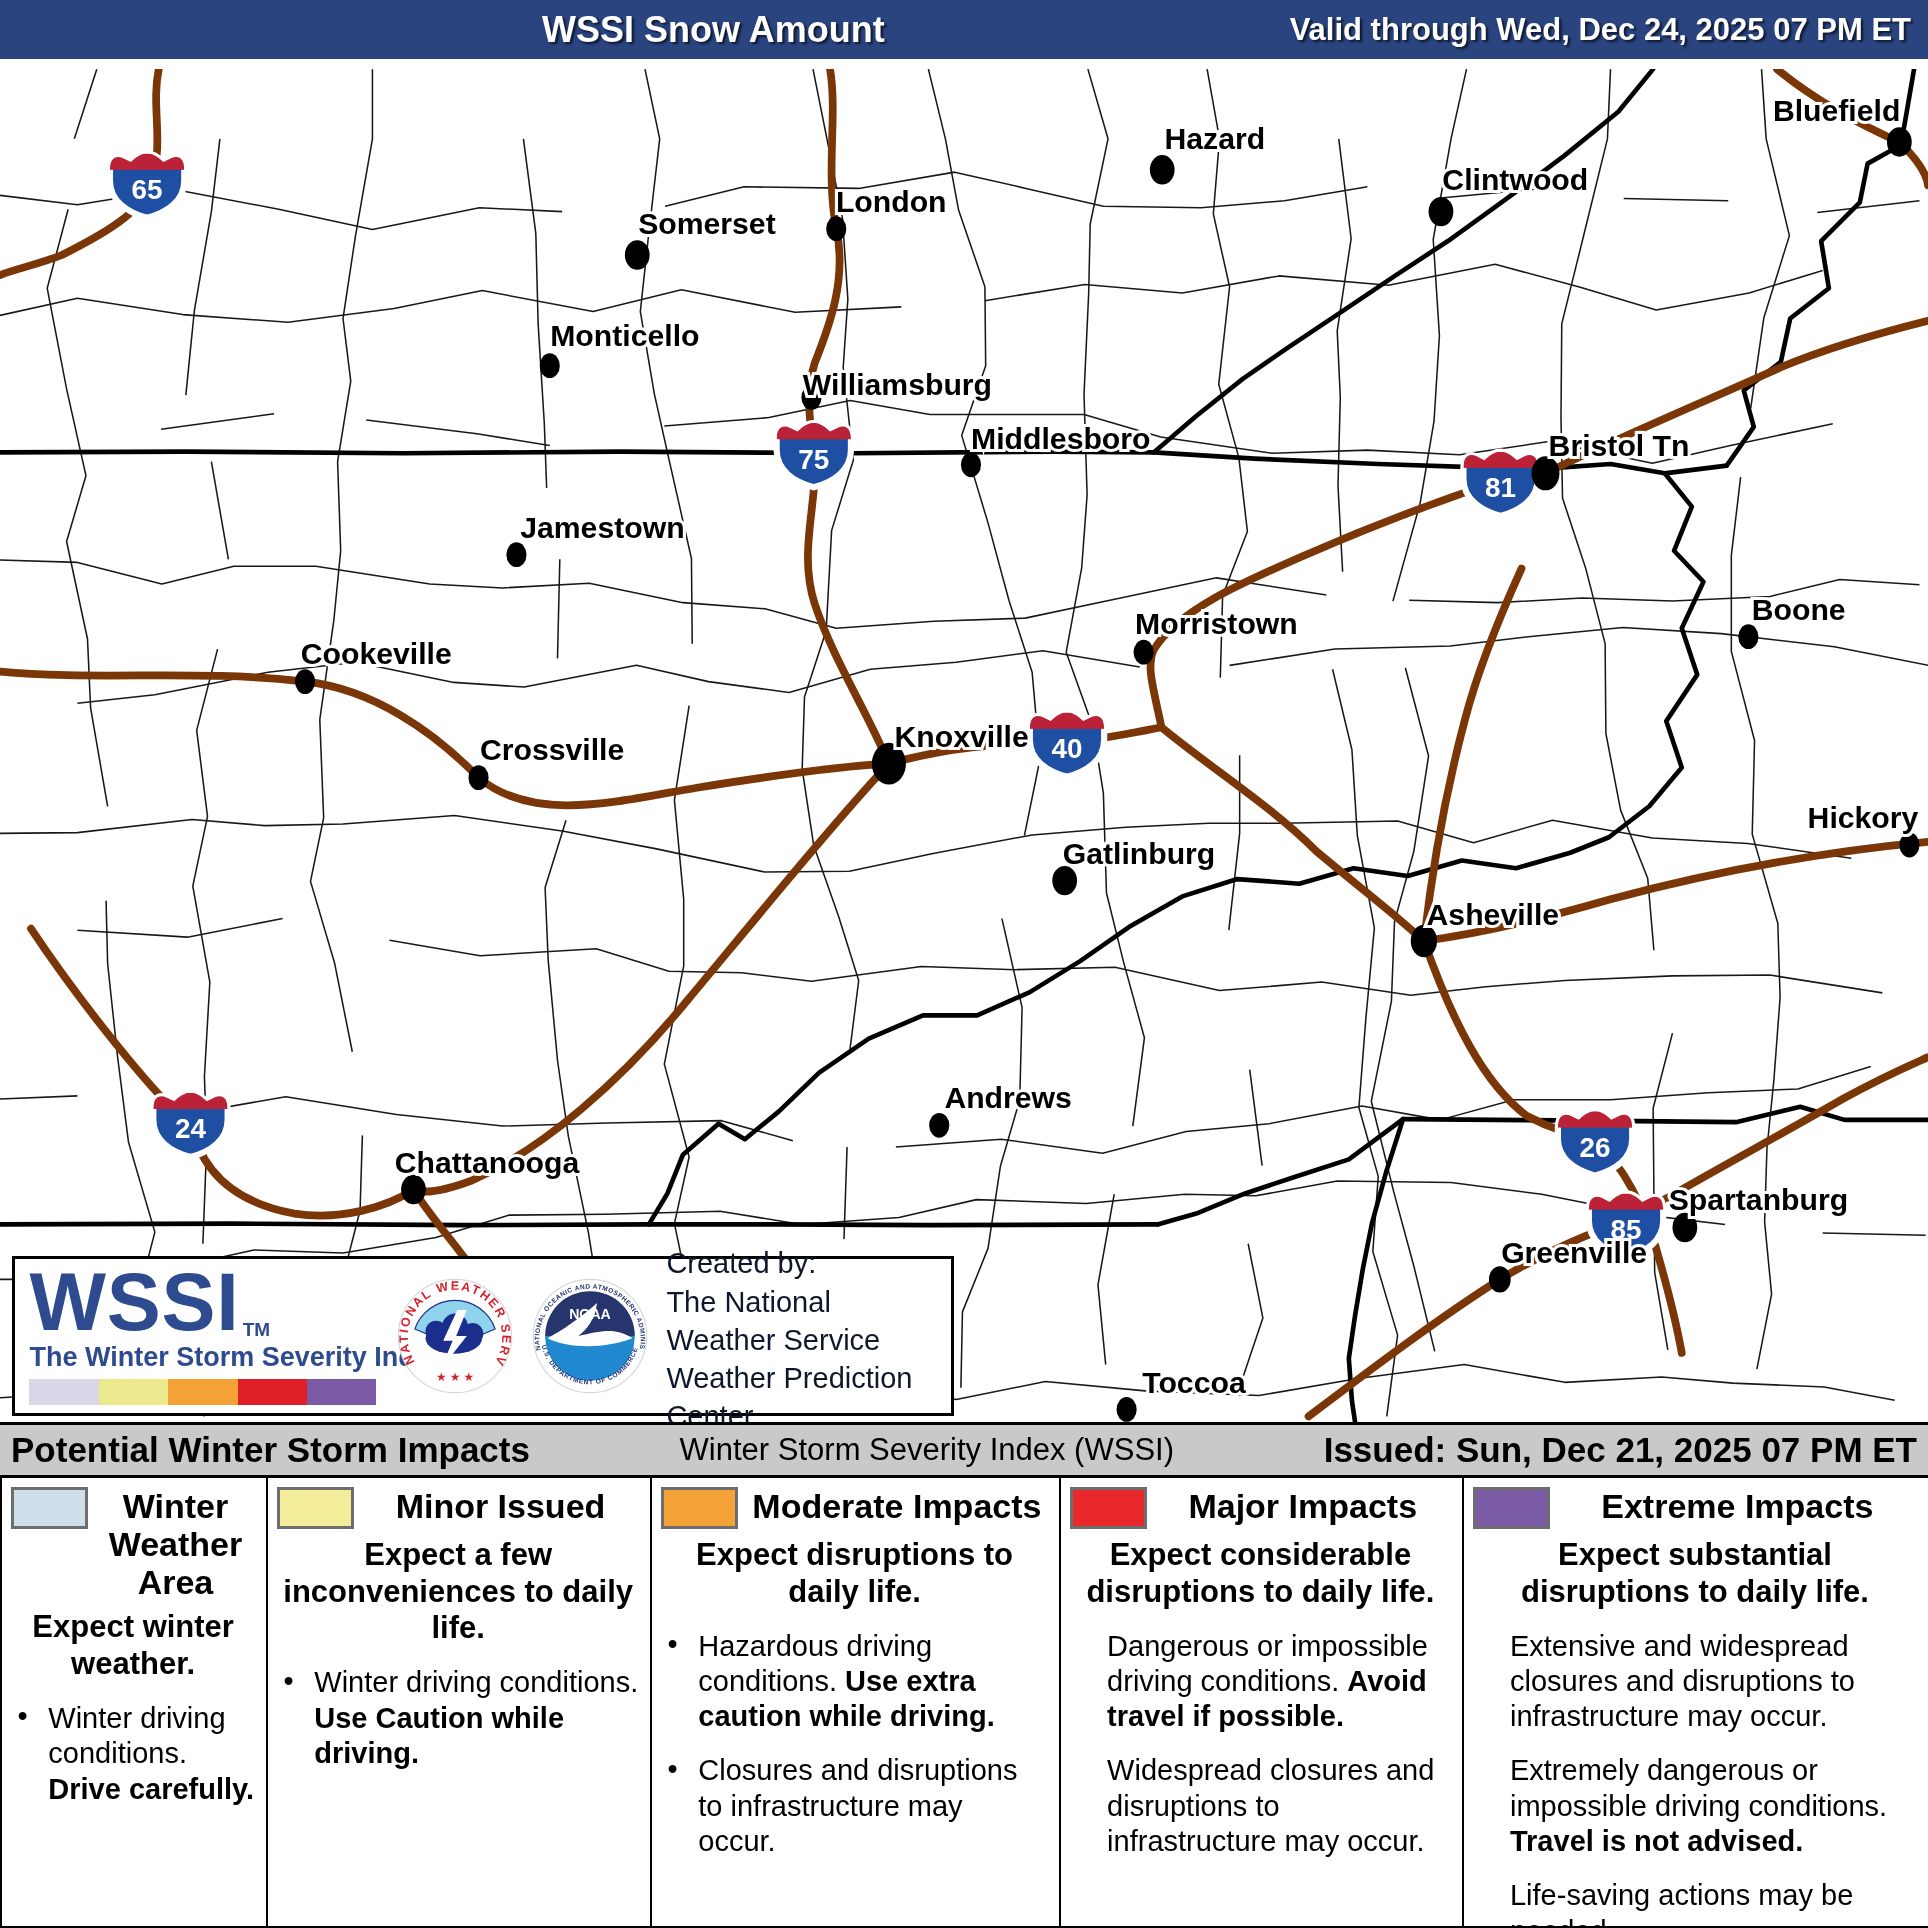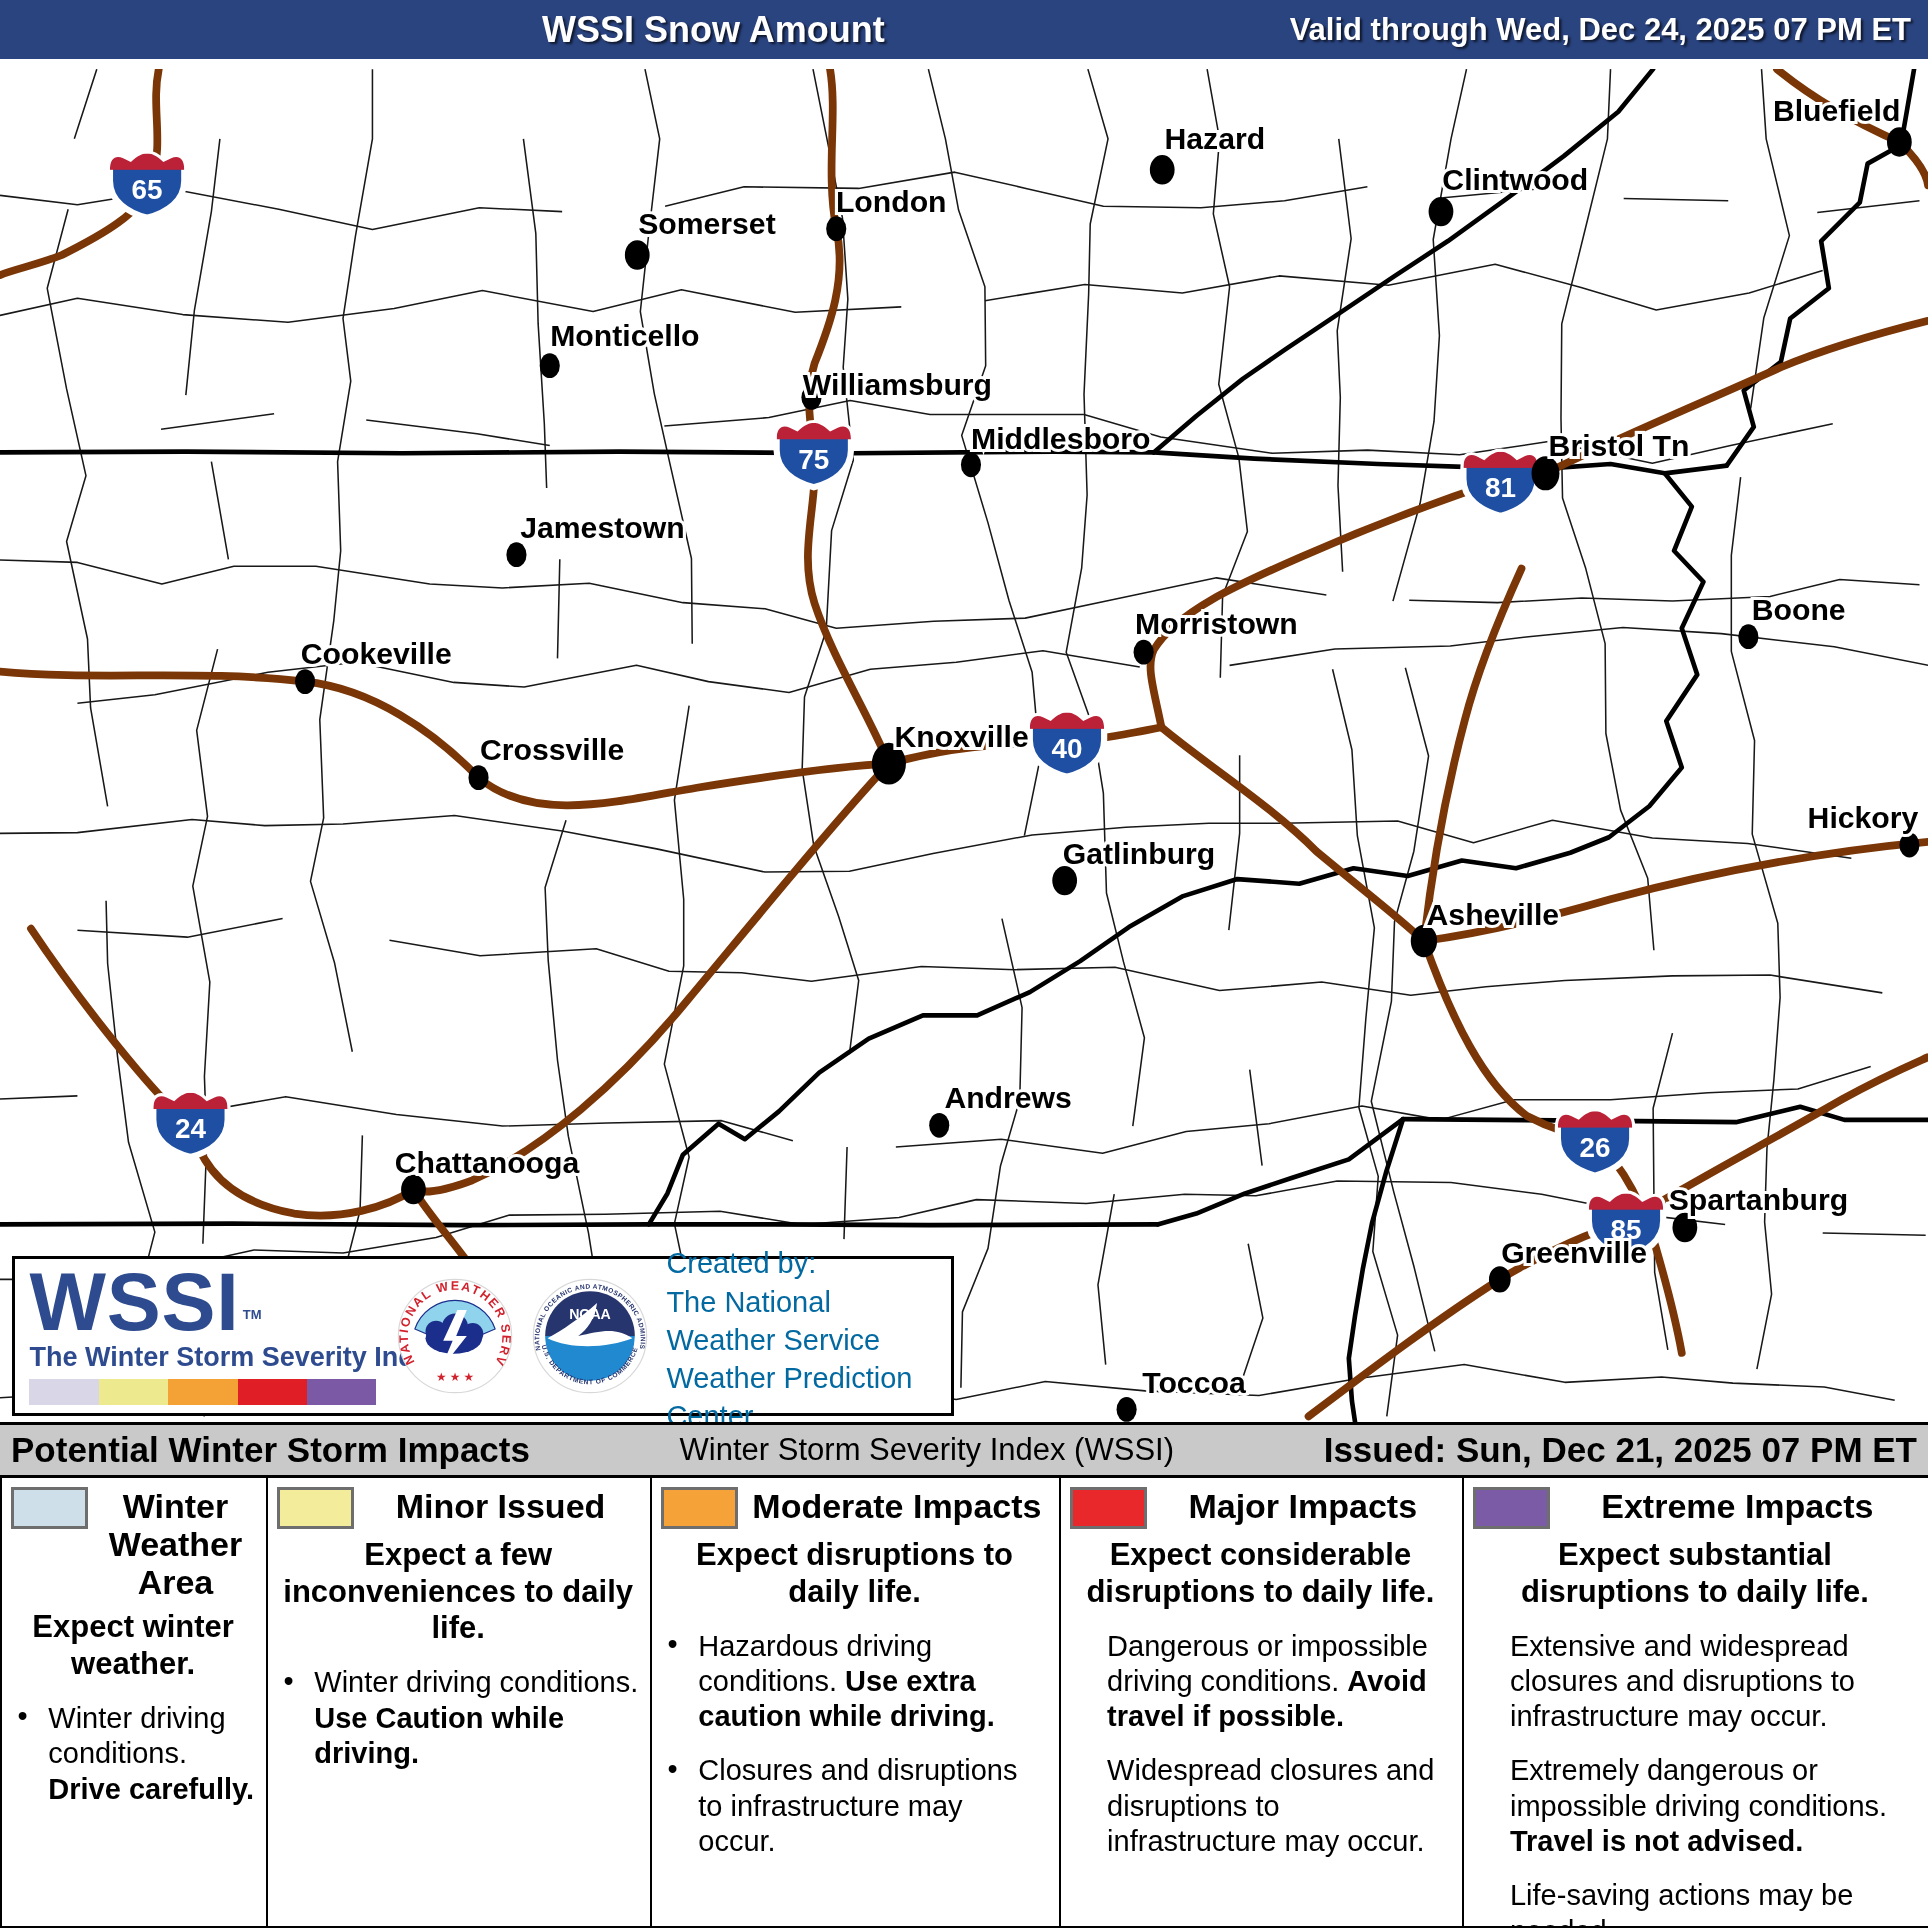--- a/index.html
+++ b/index.html
@@ -19,26 +19,26 @@
      fill:#000;stroke:#fff;stroke-width:8px;paint-order:stroke;text-anchor:middle;}
   svg text.shieldnum{font-family:"Liberation Sans",sans-serif;font-size:36px;font-weight:bold;
      fill:#fff;text-anchor:middle;}
 
   
   .logo-box{position:absolute;top:1256px;left:12.4px;width:942px;height:160px;background:#fff;
      border:3.9px solid #000;box-sizing:border-box;display:flex;align-items:center;padding:0 14px;gap:17px;}
   .wssi-block{width:350px;flex:none;display:flex;flex-direction:column;text-align:right;}
   .wssi-word{display:flex;align-items:flex-end;color:#2D4B8E;line-height:.88;}
   .wssi-word .big{font-size:81px;font-weight:bold;letter-spacing:0.8px;}
-  .wssi-word .tm{font-size:13px;font-weight:bold;margin-left:3.1px;margin-bottom:18px;}
+  .wssi-word .tm{font-size:19px;font-weight:bold;margin-left:3.1px;margin-bottom:0;}
   .wssi-sub{color:#2D4B8E;font-size:27px;font-weight:bold;margin-top:3.1px;white-space:nowrap;}
   .wssi-strip{display:flex;margin-top:6.2px;height:26px;width:347px;}
   .wssi-strip .seg{flex:1;}
   .logo-svg{flex:none;}
-  .created-by{font-size:29px;color:#0369a1;line-height:1.32;margin-top:8px;}
+  .created-by{font-size:29px;color:#0f172a;line-height:1.32;margin-top:8px;}
 
   
   .issue-bar{position:absolute;top:1422px;left:0;width:1928px;height:56px;background:#C9C9C9;
      border-top:3.1px solid #000;border-bottom:3.1px solid #000;box-sizing:border-box;
      display:flex;align-items:center;justify-content:space-between;padding:6px 11px;}
   .issue-bar .left{font-size:35px;font-weight:bold;}
   .issue-bar .center{font-size:31px;}
   .issue-bar .right{font-size:35px;font-weight:bold;}
 
   

